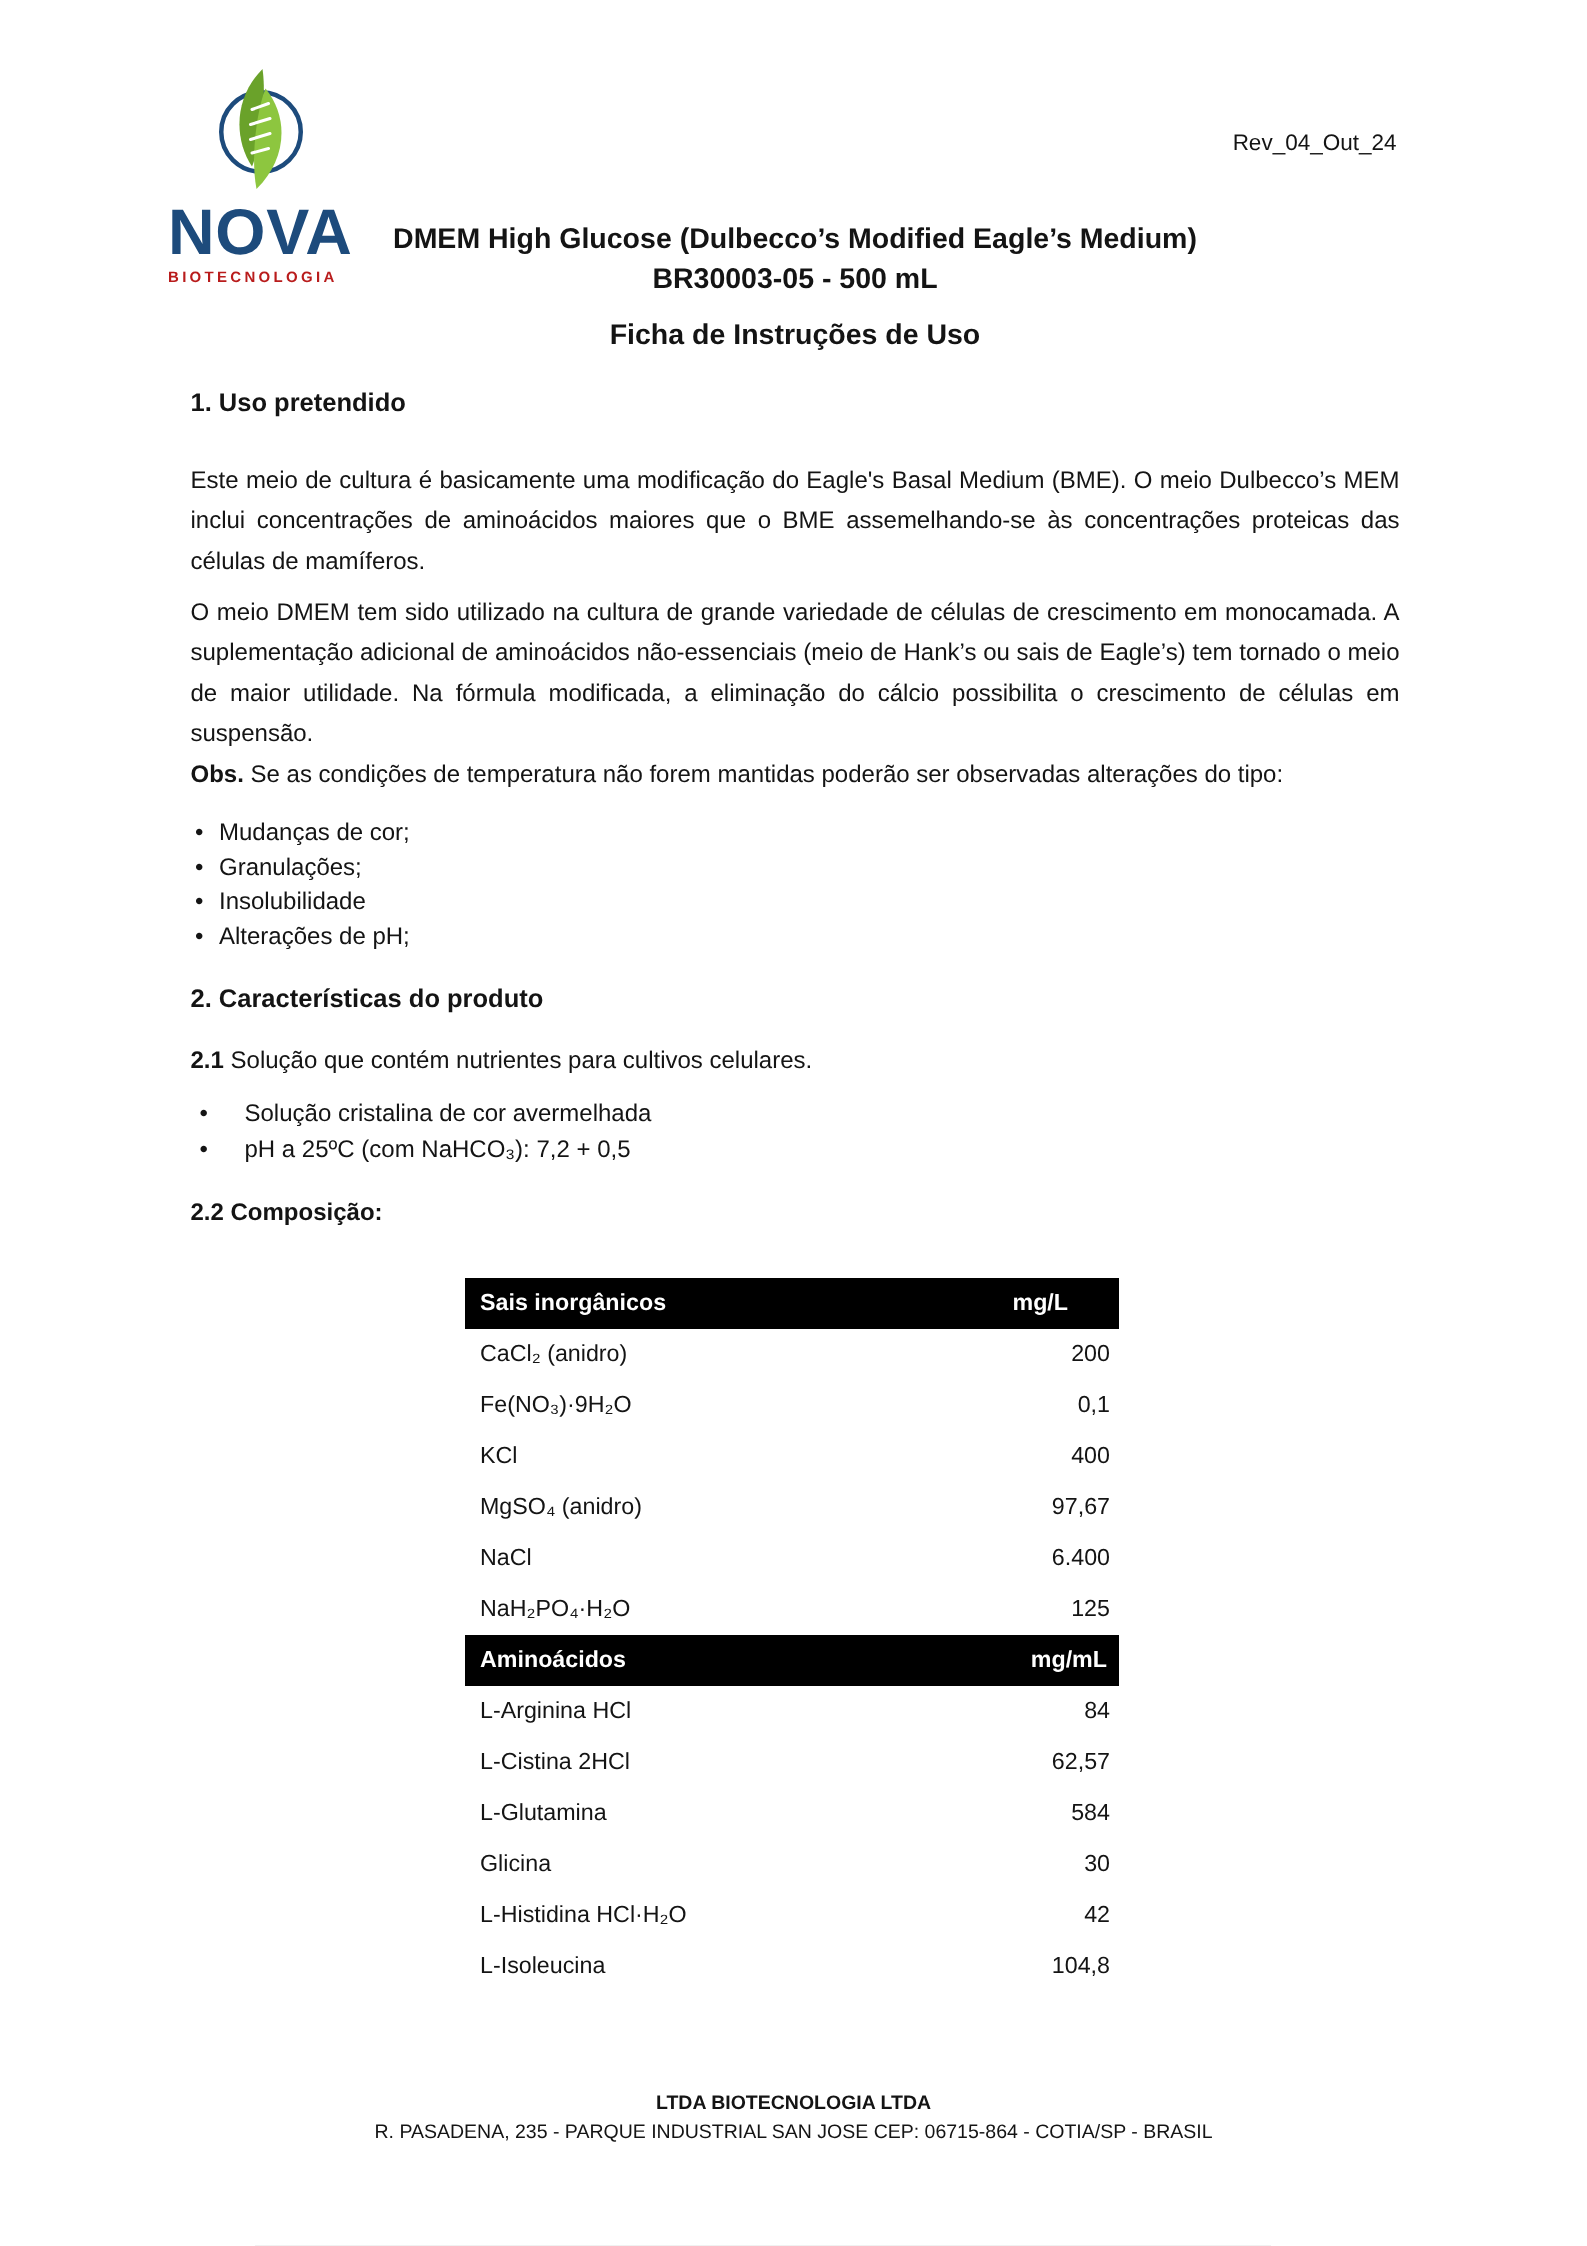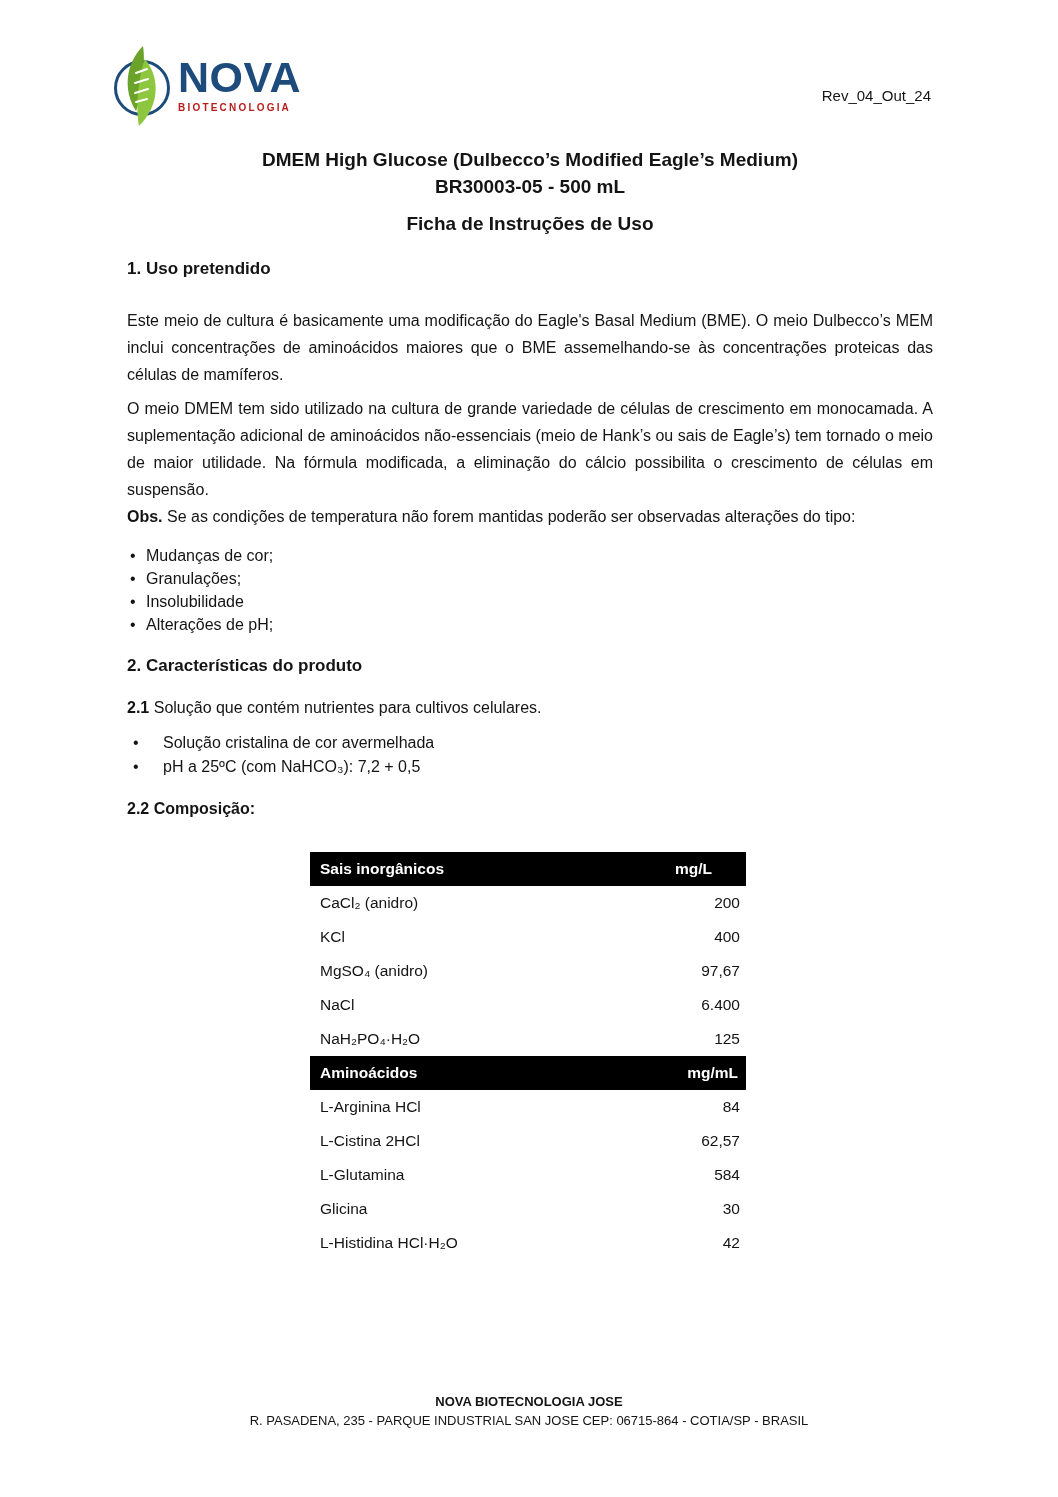--- a/index.html
+++ b/index.html
@@ -4,21 +4,21 @@
 <style>
   * { margin:0; padding:0; box-sizing:border-box; }
   html,body { background:#e8e8e8; }
   .page {
     position:relative; width:1058px; height:1497px; margin:0 auto;
     background:#ffffff; color:#141414; overflow:hidden;
     font-family:"Liberation Sans", sans-serif;
   }
 
   
-  .logo { position:absolute; left:112px; top:44px; display:flex; align-items:center; gap:6px; }
+  .logo { position:absolute; left:112px; top:44px; display:flex; align-items:center; gap:6px;flex-direction:column; }
   .logo-icon { width:60px; height:84px; flex:0 0 auto; }
   .logo-text { display:flex; flex-direction:column; }
   .logo-nova { font-weight:bold; font-size:43px; line-height:42px; color:#1d4b7c; letter-spacing:0.5px; }
   .logo-bio  { font-weight:bold; font-size:10px; line-height:18px; color:#b91c1c; letter-spacing:2.2px; margin-top:1px; }
   .rev { position:absolute; top:87px; right:127px; font-size:15px; }
 
   
   .content { position:absolute; left:127px; top:146px; width:806px; }
   .title-line { text-align:center; font-weight:bold; font-size:19px; line-height:27px; }
   .subtitle   { text-align:center; font-weight:bold; font-size:19px; line-height:27px; margin-top:10px; }
@@ -118,20 +118,24 @@
       <tbody>
           <tr>
         <th>Sais inorgânicos</th>
         <th class="unit">mg/L</th>
       </tr>
       <tr>
         <td>CaCl₂ (anidro)</td>
         <td class="val">200</td>
       </tr>
       <tr>
+        <td>Fe(NO₃)·9H₂O</td>
+        <td class="val">0,1</td>
+      </tr>
+      <tr>
         <td>KCl</td>
         <td class="val">400</td>
       </tr>
       <tr>
         <td>MgSO₄ (anidro)</td>
         <td class="val">97,67</td>
       </tr>
       <tr>
         <td>NaCl</td>
         <td class="val">6.400</td>
@@ -157,22 +161,26 @@
         <td class="val">584</td>
       </tr>
       <tr>
         <td>Glicina</td>
         <td class="val">30</td>
       </tr>
       <tr>
         <td>L-Histidina HCl·H₂O</td>
         <td class="val">42</td>
       </tr>
+      <tr>
+        <td>L-Isoleucina</td>
+        <td class="val">104,8</td>
+      </tr>
     </tbody>
       </table>
   </div>
 
   <div class="footer">
-    <div class="company">NOVA BIOTECNOLOGIA JOSE</div>
+    <div class="company">LTDA BIOTECNOLOGIA LTDA</div>
     <div class="address">R. PASADENA, 235 - PARQUE INDUSTRIAL SAN JOSE CEP: 06715-864 - COTIA/SP - BRASIL</div>
   </div>
 
 </div>
 
 </body></html>

